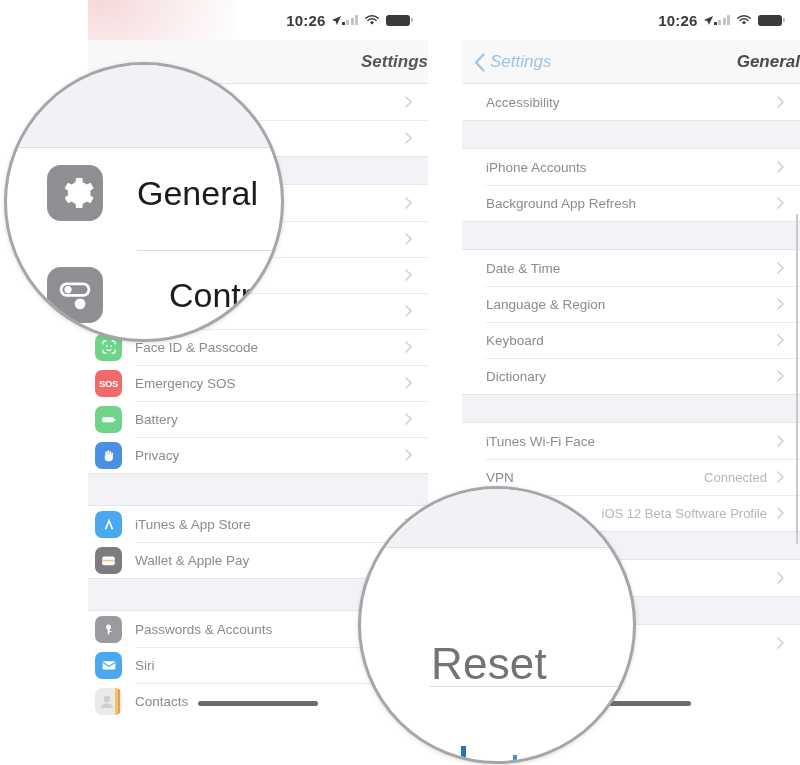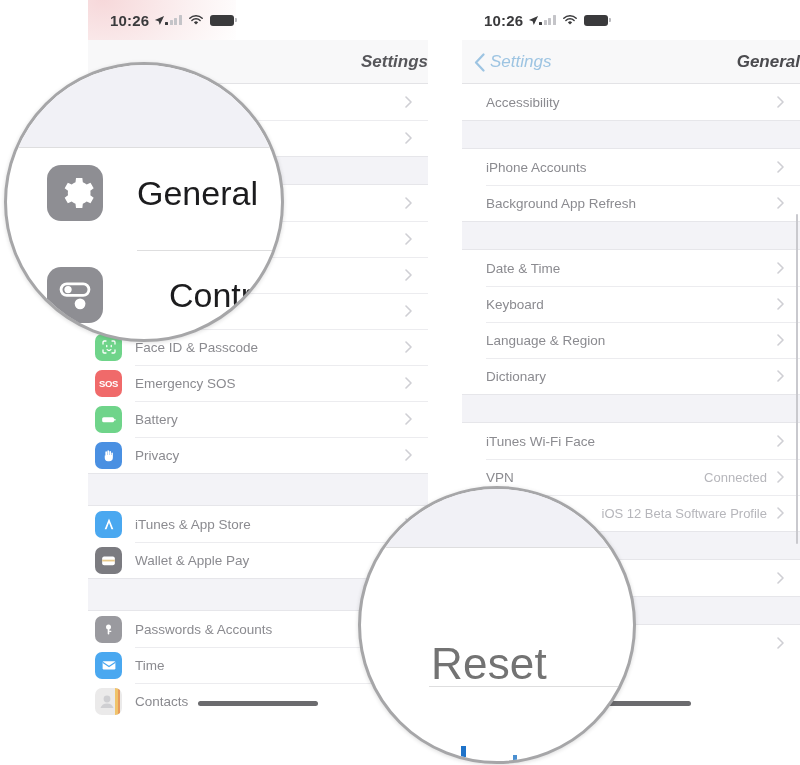--- a/index.html
+++ b/index.html
@@ -24,21 +24,21 @@
   .pink-tint {
     position: absolute; left: 0; top: 0; width: 148px; height: 96px;
     background: radial-gradient(ellipse at 10% 0%, rgba(246,214,216,.95) 0%, rgba(248,230,231,.6) 45%, rgba(255,255,255,0) 78%);
     pointer-events: none;
   }
 
   
   .statusbar {
     position: relative;
     height: 40px;
-    display: flex; align-items: center; justify-content: flex-start;
+    display: flex; align-items: center; justify-content: flex-end;
     padding: 0 18px 0 22px;
   }
   .clock {
     display: flex; align-items: center; gap: 5px;
     font-size: 15px; font-weight: bold; color: #3a3a3c; letter-spacing: .2px;
   }
   .loc-arrow { display:block; width: 11px; height: 11px; }
   .status-right { display: flex; align-items: center; gap: 6px; }
   .bars { display: flex; align-items: flex-end; gap: 1.5px; height: 10px; }
   .bars i { display:block; width: 3px; border-radius: .5px; background: #8e8e93; }
@@ -342,21 +342,21 @@
           </svg>
       </div>
 
       <div class="row">
         <span class="appicon" style="background:#4aa8f0">
           <svg width="18" height="18" viewBox="0 0 24 24">
               <rect x="3.5" y="7" width="17" height="11" rx="1.6" fill="#fff"></rect>
               <path d="M3.5 8.2 12 14l8.5-5.8" stroke="#4aa8f0" stroke-width="1.6" fill="none"></path>
             </svg>
         </span>
-        <span class="row-label">Time</span>
+        <span class="row-label">Siri</span>
         <svg class="chev" viewBox="0 0 7 12">
             <path d="M1 1l5 5-5 5"></path>
           </svg>
       </div>
 
       <div class="row">
         <span class="appicon" style="background:#ebeaea">
           <svg width="27" height="27" viewBox="0 0 27 27">
             <rect x="20" y="0" width="3" height="27" fill="#f0c36a"></rect>
             <rect x="23" y="0" width="2" height="27" fill="#e79b5c"></rect>
@@ -437,28 +437,28 @@
       <div class="gap"></div>
 
       <div class="row noicon">
         <span class="row-label">Date &amp; Time</span>
         <svg class="chev" viewBox="0 0 7 12">
             <path d="M1 1l5 5-5 5"></path>
           </svg>
       </div>
 
       <div class="row noicon">
+        <span class="row-label">Language &amp; Region</span>
+        <svg class="chev" viewBox="0 0 7 12">
+            <path d="M1 1l5 5-5 5"></path>
+          </svg>
+      </div>
+
+      <div class="row noicon">
         <span class="row-label">Keyboard</span>
-        <svg class="chev" viewBox="0 0 7 12">
-            <path d="M1 1l5 5-5 5"></path>
-          </svg>
-      </div>
-
-      <div class="row noicon">
-        <span class="row-label">Language &amp; Region</span>
         <svg class="chev" viewBox="0 0 7 12">
             <path d="M1 1l5 5-5 5"></path>
           </svg>
       </div>
 
       <div class="row noicon">
         <span class="row-label">Dictionary</span>
         <svg class="chev" viewBox="0 0 7 12">
             <path d="M1 1l5 5-5 5"></path>
           </svg>

